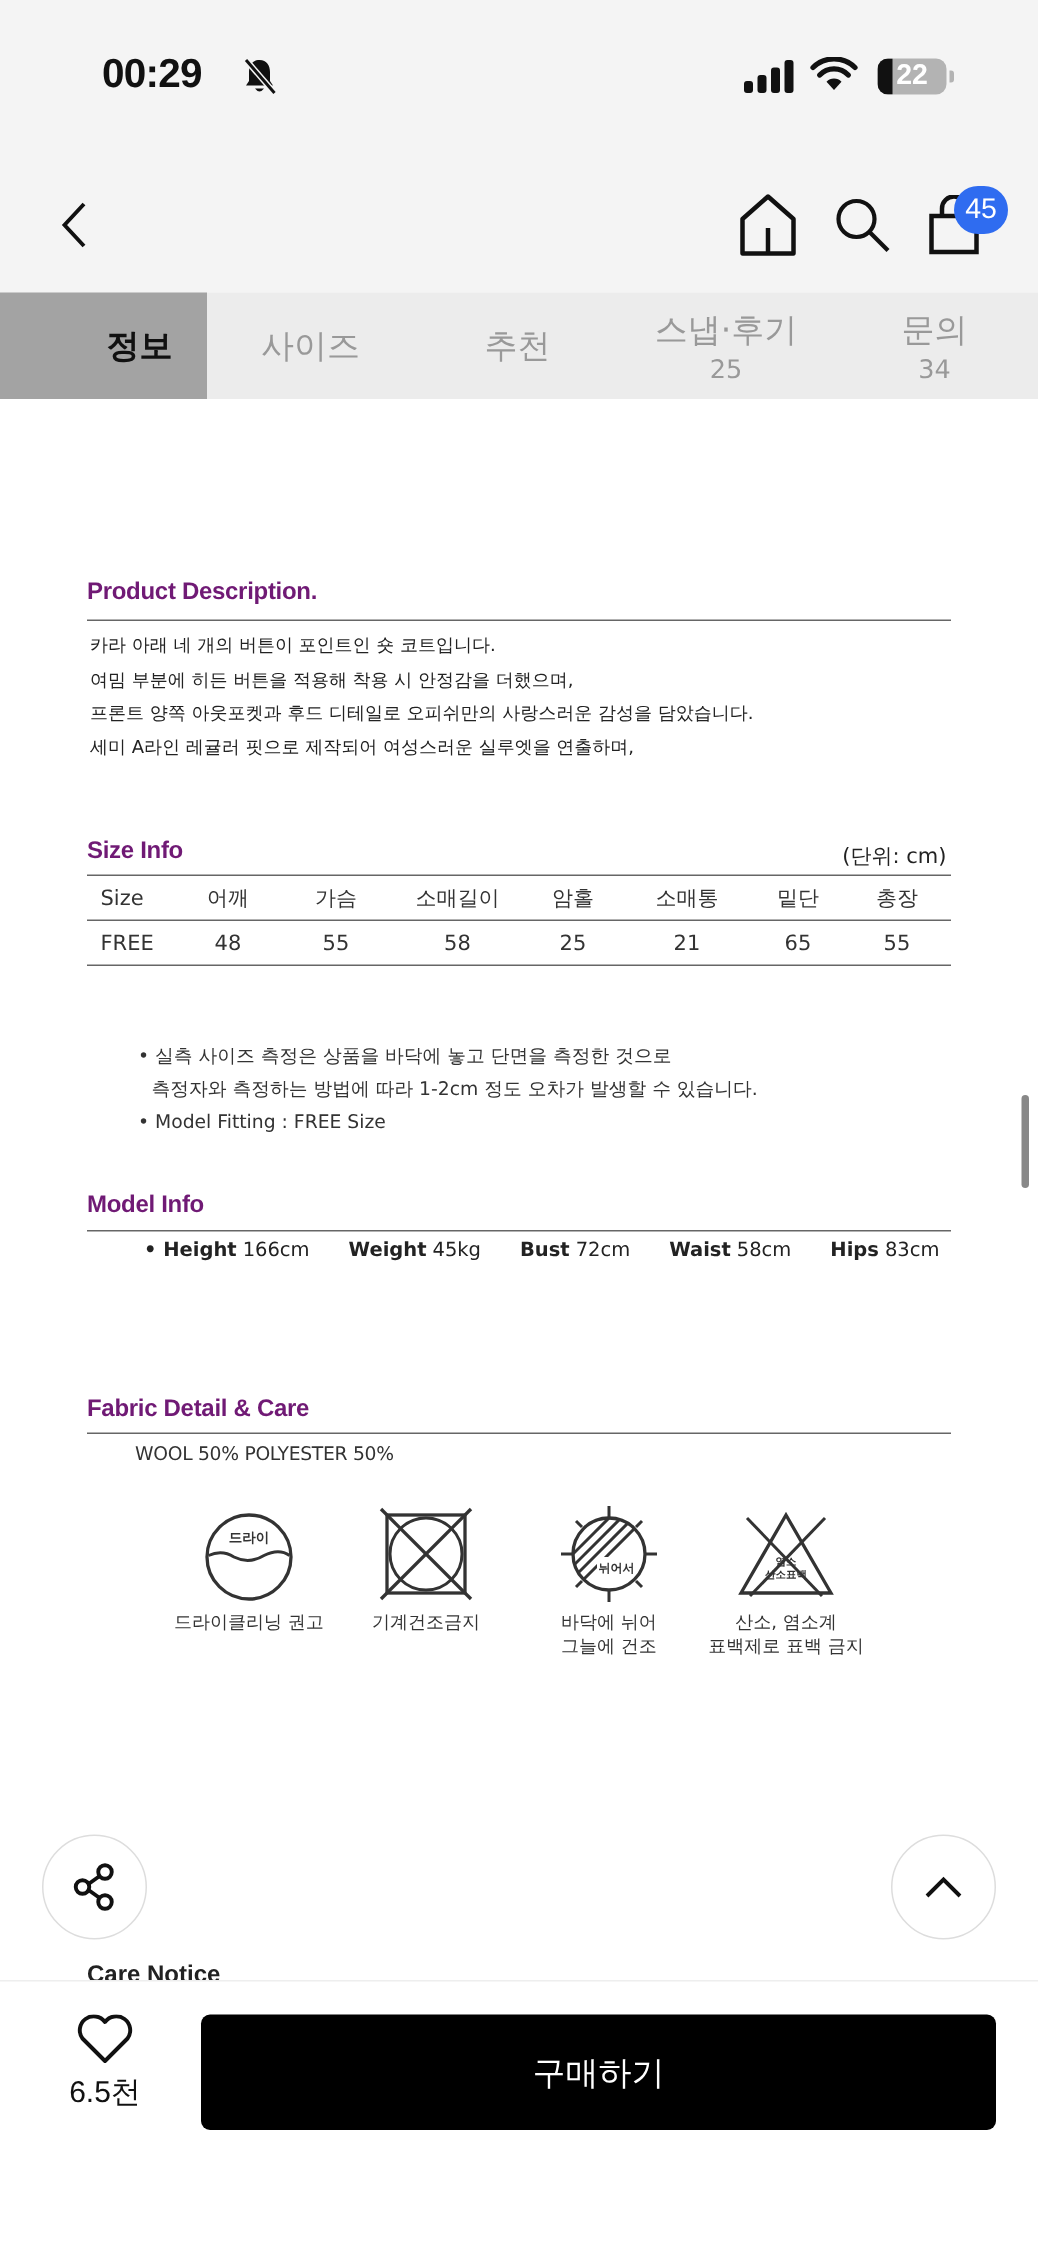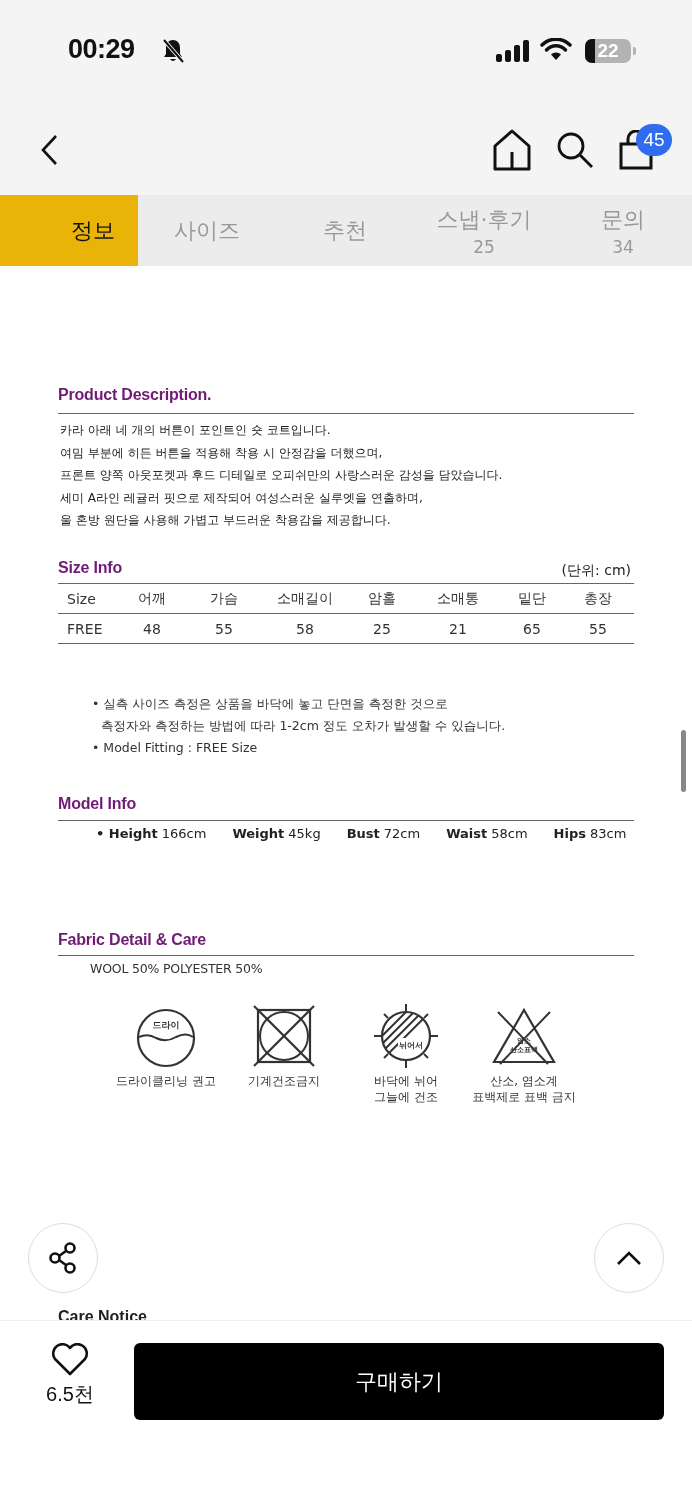--- a/index.html
+++ b/index.html
@@ -18,21 +18,21 @@
 
     .nav-bar { position: absolute; top: 100px; left: 0; width: 692px; height: 95px; background: #f4f4f4; }
     .back-btn { position: absolute; left: 34px; top: 30px; width: 30px; height: 40px; }
     .home-btn { position: absolute; left: 492px; top: 28px; width: 40px; height: 44px; }
     .search-btn { position: absolute; left: 555px; top: 30px; width: 40px; height: 40px; }
     .cart-btn { position: absolute; left: 618px; top: 30px; width: 40px; height: 40px; }
     .cart-badge { position: absolute; left: 636px; top: 124px; width: 36px; height: 32px; border-radius: 16px; background: #2f6cf0; color: #fff; font-size: 19px; text-align: center; line-height: 32px; font-family: "Liberation Sans", sans-serif; }
 
     .tabs { position: absolute; top: 195px; left: 0; width: 692px; height: 71px; background: #ececec; display: flex; }
     .tab { height: 71px; display: flex; flex-direction: column; align-items: center; justify-content: center; color: #999; font-size: 22px; }
-    .tab.active { background: #eab308; color: #111; font-weight: normal; padding-left: 48px; }
+    .tab.active { background: #a3a3a3; color: #111; font-weight: bold; padding-left: 48px; }
     .tab .count { font-size: 17px; color: #999; margin-top: 2px; }
     .tab-0 { width: 138px; } .tab-1 { width: 138px; } .tab-2 { width: 138px; } .tab-3 { width: 140px; } .tab-4 { width: 138px; }
 
     .content { position: absolute; top: 266px; left: 0; width: 692px; height: 1054px; background: #fff; overflow: hidden; }
 
     .section-title { position: absolute; left: 58px; font-size: 16px; font-weight: bold; color: #701a75; font-family: "Liberation Sans", sans-serif; letter-spacing: -0.2px; }
     .rule { position: absolute; left: 58px; width: 576px; height: 1px; background: #666; }
     .body-text { position: absolute; left: 60px; font-size: 12px; color: #222; line-height: 22.5px; }
 
     .size-table { position: absolute; left: 58px; width: 576px; }
@@ -136,21 +136,20 @@
 
 <div class="content">
 
   <div class="section-title" style="top:120px;">Product Description.</div>
   <div class="rule" style="top:147px;"></div>
   <div class="body-text" style="top:153px;">
     <div>카라 아래 네 개의 버튼이 포인트인 숏 코트입니다.</div>
     <div>여밈 부분에 히든 버튼을 적용해 착용 시 안정감을 더했으며,</div>
     <div>프론트 양쪽 아웃포켓과 후드 디테일로 오피쉬만의 사랑스러운 감성을 담았습니다.</div>
     <div>세미 A라인 레귤러 핏으로 제작되어 여성스러운 실루엣을 연출하며,</div>
-    <div>울 혼방 원단을 사용해 가볍고 부드러운 착용감을 제공합니다.</div>
   </div>
 
   <div class="section-title" style="top:293px;">Size Info</div>
   <div class="size-unit" style="top:296px;">(단위: cm)</div>
   <div class="rule" style="top:317px;"></div>
   <div class="size-table" style="top:318px;">
     <div class="size-row">
       <div class="c0">Size</div>
       <div class="c1">어깨</div>
       <div class="c2">가슴</div>

